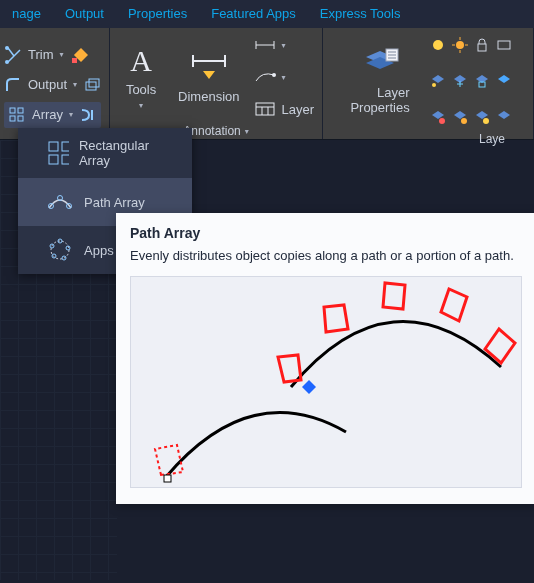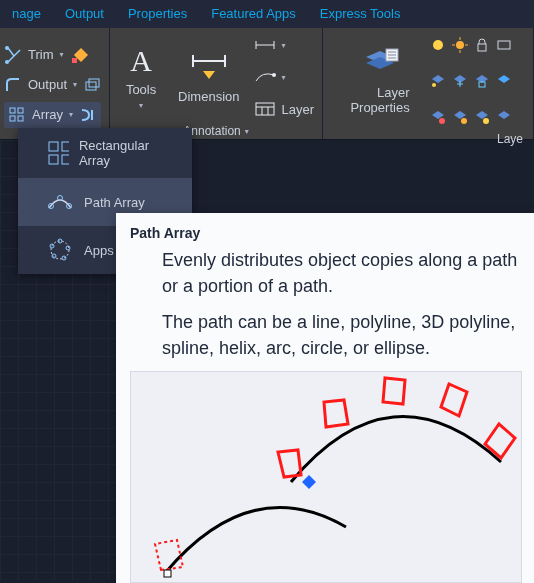--- a/index.html
+++ b/index.html
@@ -107,24 +107,23 @@
     padding: 12px 14px 16px 14px;
     z-index: 6;
     box-shadow: 0 2px 10px rgba(0,0,0,.3);
   }
   .tooltip h3 {
     font-size: 14px;
     font-weight: 600;
     margin-bottom: 6px;
   }
   .tooltip p {
-    font-size: 18px;
+    font-size: 13px;
     line-height: 1.45;
     margin-bottom: 10px;
-    margin-left: 32px;
   }
   .tooltip .illus {
     background: #eef0f6;
     border: 1px solid #d5d9e4;
     margin-top: 6px;
   }
   .grid-bg {
     position:absolute;
     left:0; top:140px;
     width:117px; height:440px;
@@ -307,21 +306,21 @@
           <svg width="16" height="16">
               <path d="M8 2 L14 6 L8 10 L2 6 Z" fill="#5b8bd4"></path>
               <circle cx="12" cy="12" r="3" fill="#ffd24a"></circle>
             </svg>
           <svg width="16" height="16">
               <path d="M8 2 L14 6 L8 10 L2 6 Z" fill="#5b8bd4"></path>
             </svg>
         </div>
       </div>
     </div>
-    <div class="group-label" style="align-self:flex-end;margin-right:2px;">
+    <div class="group-label" style="align-self:flex-end;margin-right:20px;">
       <span>Laye</span>
     </div>
   </div>
 </div>
 
 <div class="grid-bg"></div>
 
 <div class="dropdown">
   <div class="dd-item">
     <svg width="28" height="28">
@@ -350,21 +349,20 @@
         <circle cx="8" cy="20" r="2" fill="none" stroke="#8fcaff"></circle>
         <circle cx="6" cy="10" r="2" fill="none" stroke="#8fcaff"></circle>
       </svg>
     <span>Apps Ar</span>
   </div>
 </div>
 
 <div class="tooltip">
   <h3>Path Array</h3>
   <p>Evenly distributes object copies along a path or a portion of a path.</p>
-  <p>The path can be a line, polyline, 3D polyline, spline, helix, arc, circle, or ellipse.</p>
   <div class="illus">
     <svg width="390" height="210" viewBox="0 0 390 210">
 
       <path d="M160 110 Q260 -10 370 90" stroke="#000" stroke-width="3" fill="none"></path>
       <g fill="none" stroke="#ff1a1a" stroke-width="3">
         <path d="M153 105 L147 80 L167 78 L170 103 Z"></path>
         <path d="M195 55 L193 30 L213 28 L217 52 Z"></path>
         <path d="M252 30 L254 6 L274 8 L272 32 Z"></path>
         <path d="M310 35 L318 12 L336 20 L328 44 Z"></path>
         <path d="M354 72 L368 52 L384 66 L370 86 Z"></path>

